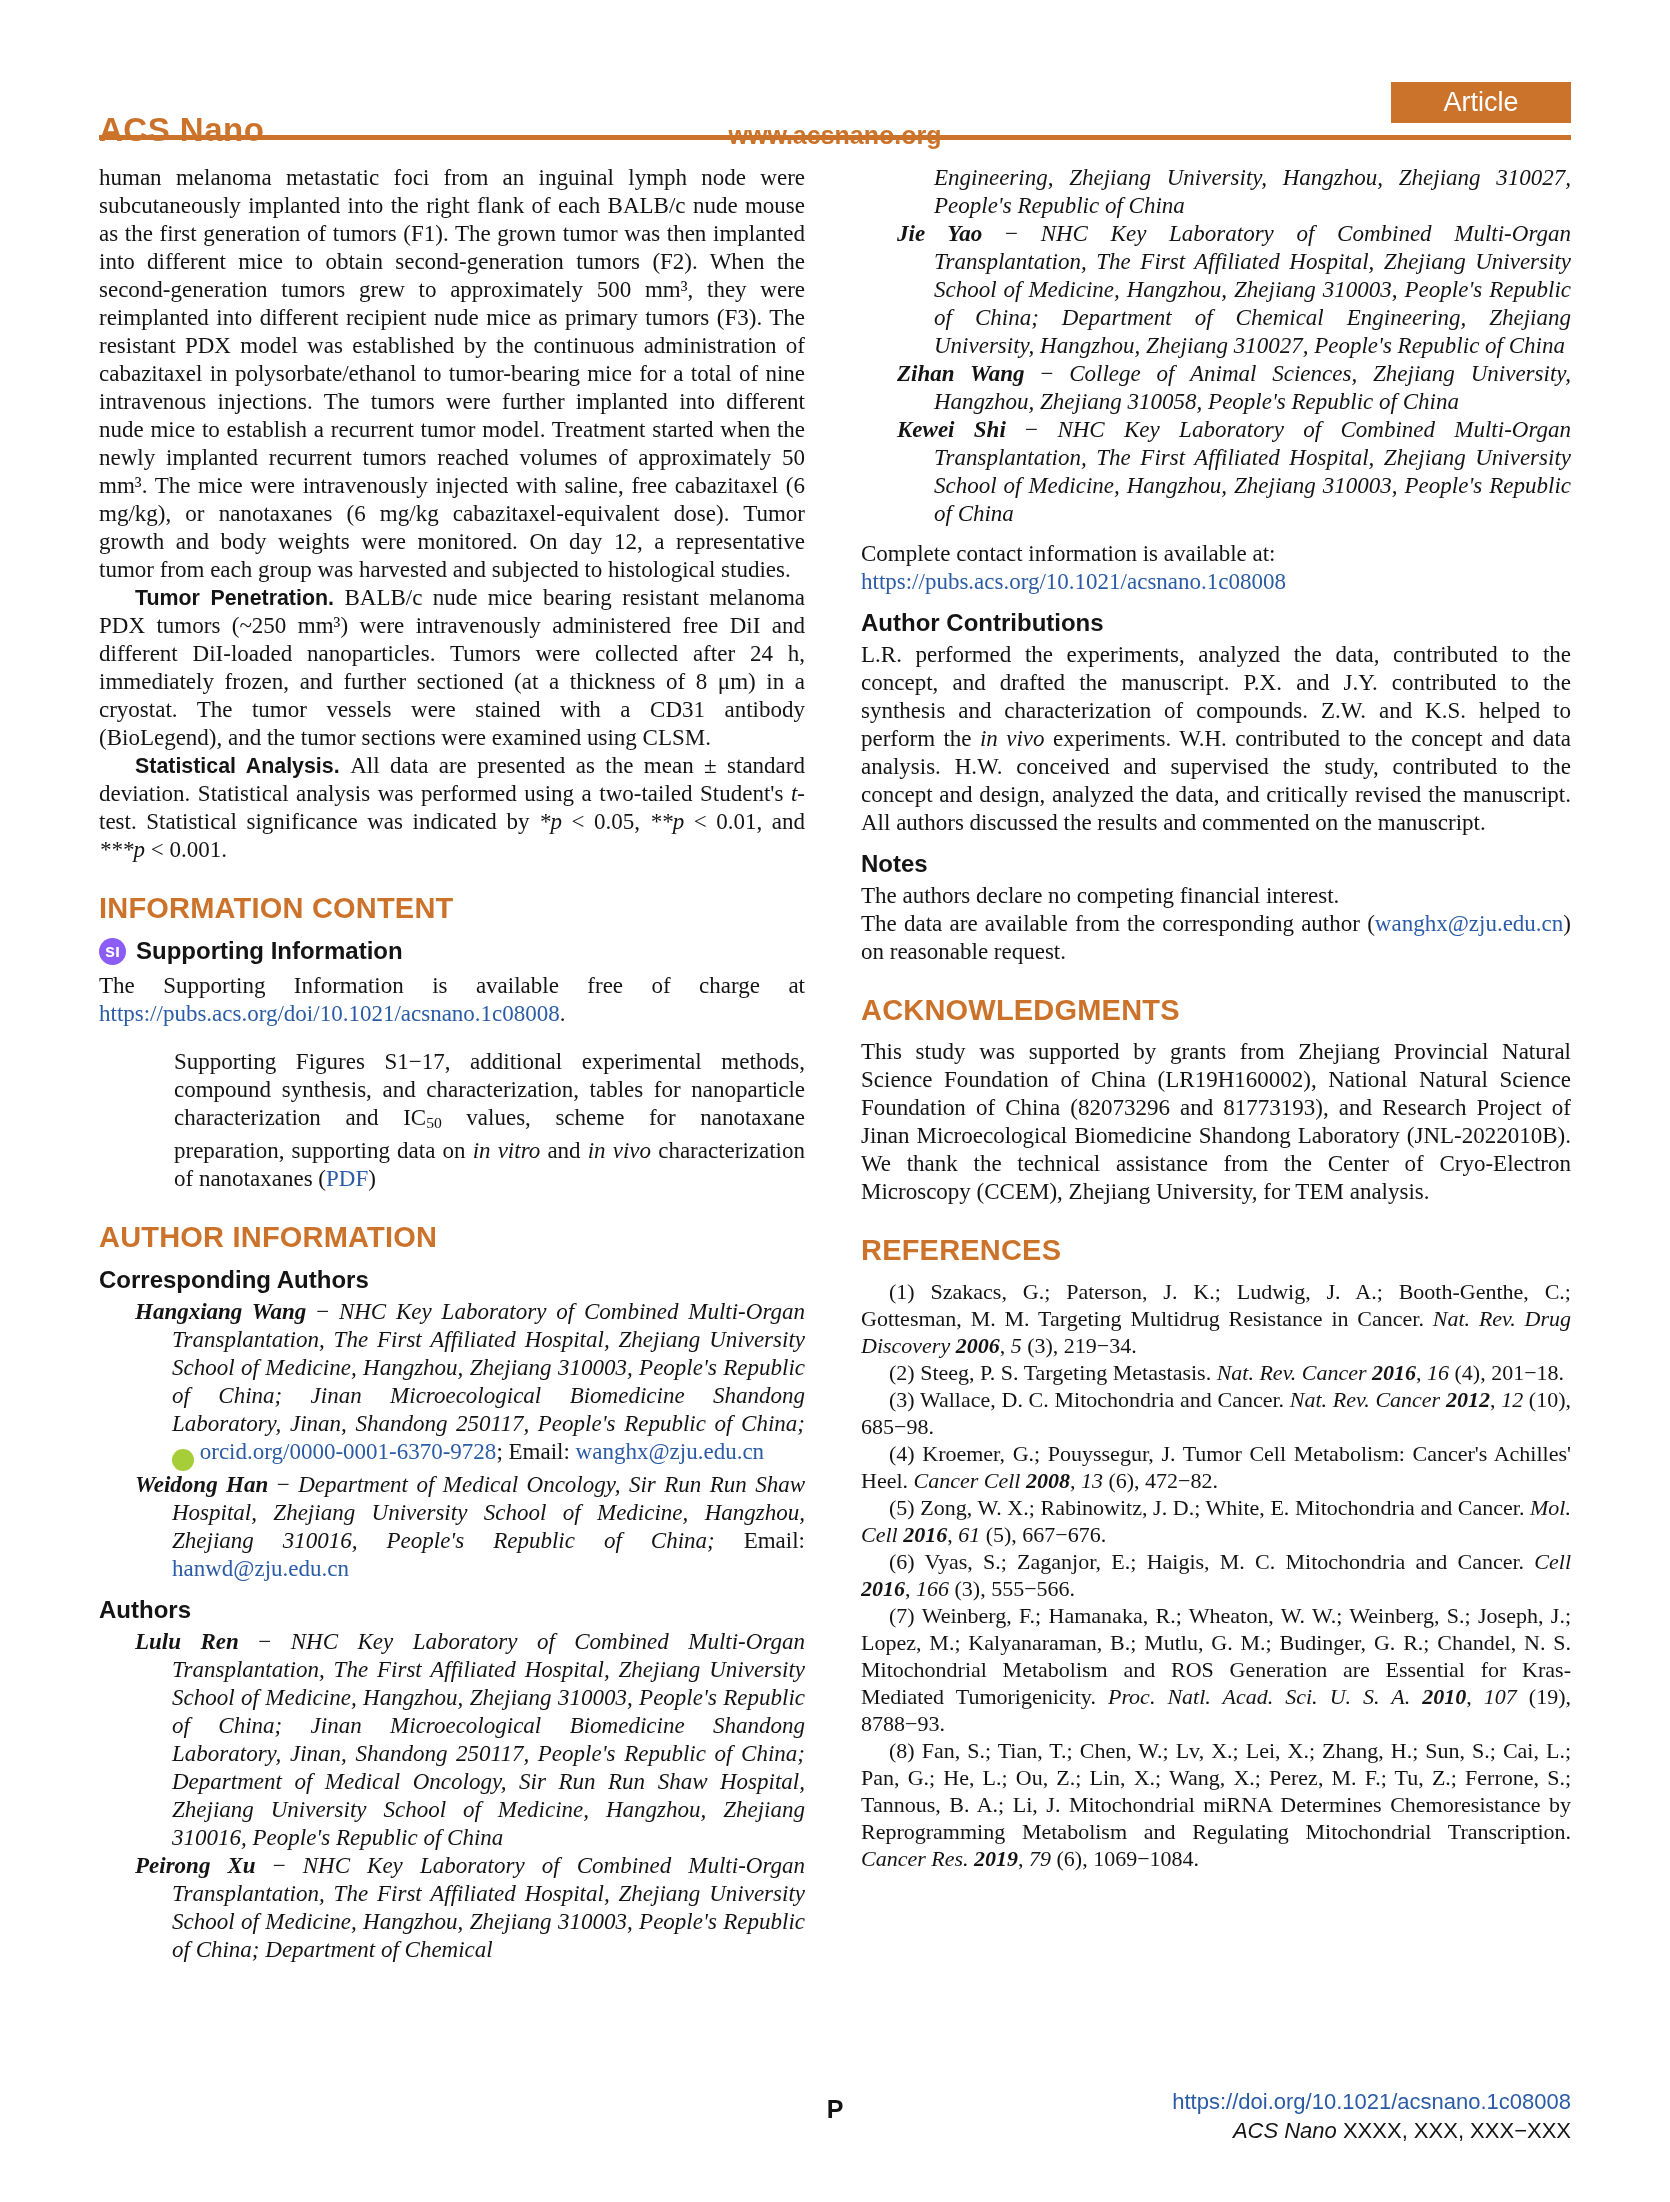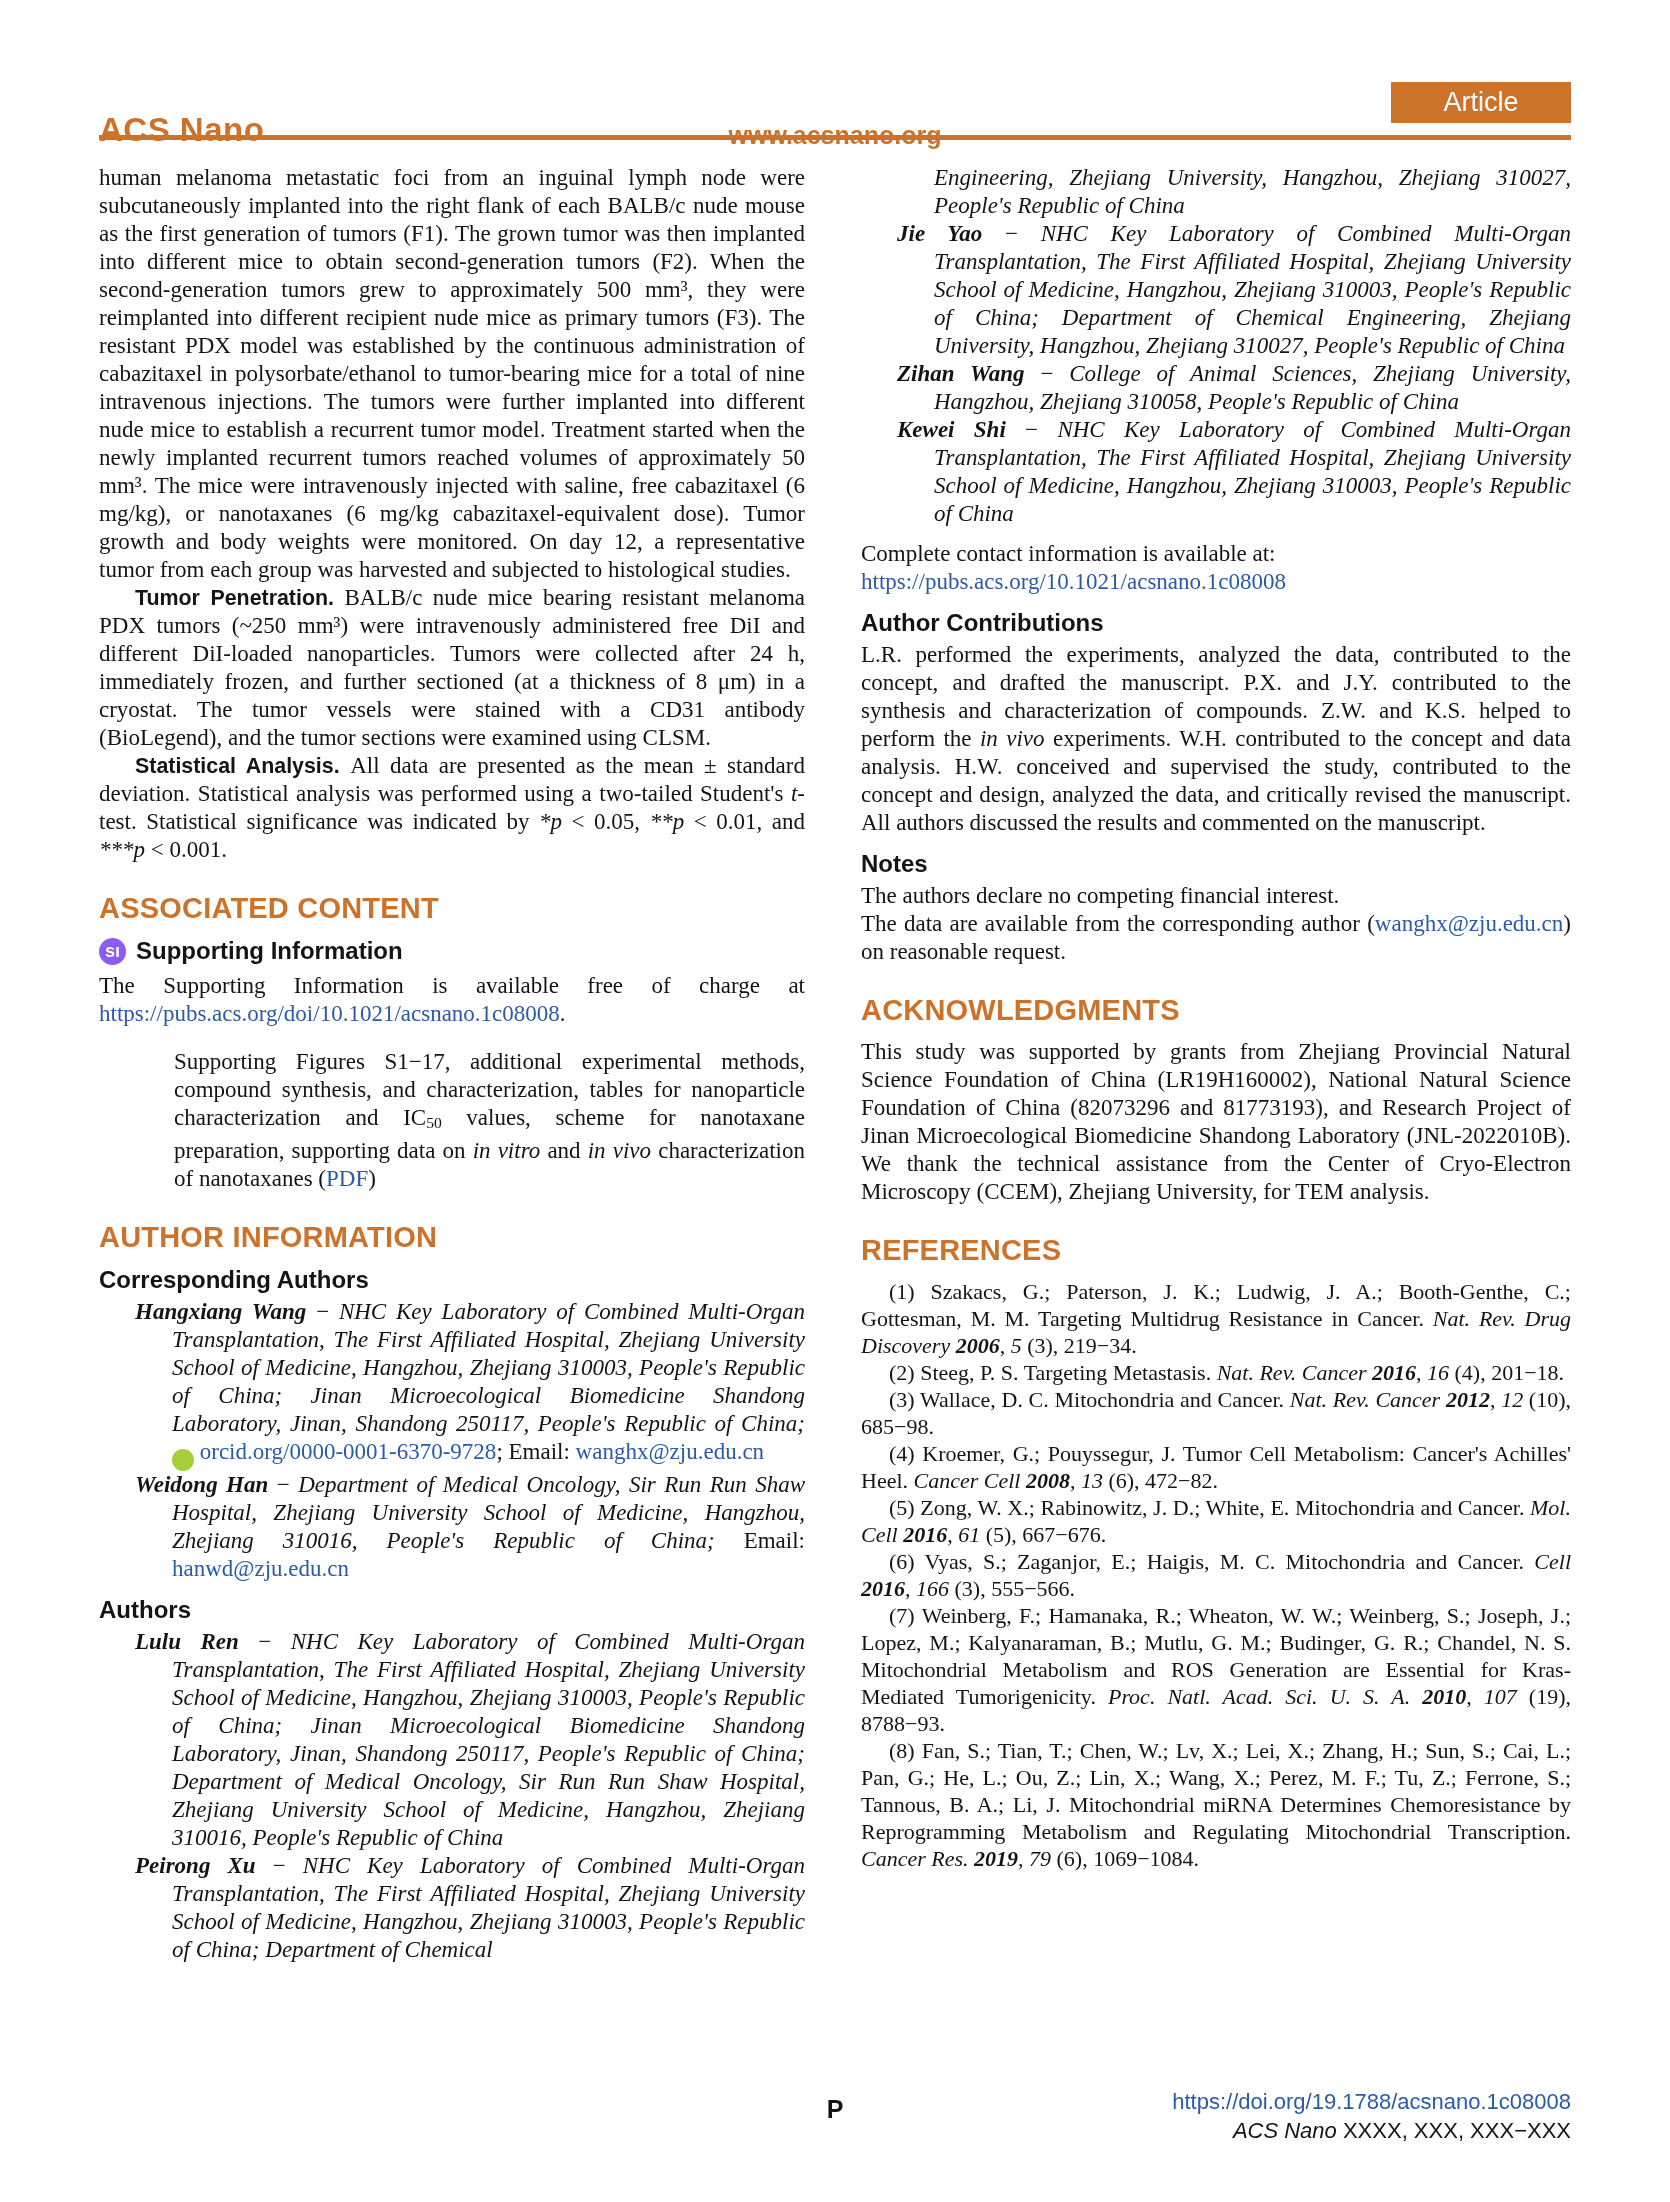--- a/index.html
+++ b/index.html
@@ -99,21 +99,21 @@
   <div class="journal-logo">ACS Nano</div>
   <div class="journal-url">www.acsnano.org</div>
   <div class="badge">Article</div>
   <div class="header-rule"></div>
 
   <div class="col col-left">
     <p class="just"><span class="run">human melanoma metastatic foci from an inguinal lymph node were subcutaneously implanted into the right flank of each BALB/c nude mouse as the first generation of tumors (F1). The grown tumor was then implanted into different mice to obtain second-generation tumors (F2). When the second-generation tumors grew to approximately 500 mm³, they were reimplanted into different recipient nude mice as primary tumors (F3). The resistant PDX model was established by the continuous administration of cabazitaxel in polysorbate/ethanol to tumor-bearing mice for a total of nine intravenous injections. The tumors were further implanted into different nude mice to establish a recurrent tumor model. Treatment started when the newly implanted recurrent tumors reached volumes of approximately 50 mm³. The mice were intravenously injected with saline, free cabazitaxel (6 mg/kg), or nanotaxanes (6 mg/kg cabazitaxel-equivalent dose). Tumor growth and body weights were monitored. On day 12, a representative tumor from each group was harvested and subjected to histological studies.</span></p>
     <p class="indent"><span class="run hb">Tumor Penetration. </span><span class="run">BALB/c nude mice bearing resistant melanoma PDX tumors (~250 mm³) were intravenously administered free DiI and different DiI-loaded nanoparticles. Tumors were collected after 24 h, immediately frozen, and further sectioned (at a thickness of 8 μm) in a cryostat. The tumor vessels were stained with a CD31 antibody (BioLegend), and the tumor sections were examined using CLSM.</span></p>
     <p class="indent"><span class="run hb">Statistical Analysis. </span><span class="run">All data are presented as the mean ± standard deviation. Statistical analysis was performed using a two-tailed Student's </span><span class="run i">t</span><span class="run">-test. Statistical significance was indicated by </span><span class="run i">*p</span><span class="run"> &lt; 0.05, </span><span class="run i">**p</span><span class="run"> &lt; 0.01, and </span><span class="run i">***p</span><span class="run"> &lt; 0.001.</span></p>
 
-    <h2 class="section">ASSOCIATED CONTENT</h2>
+    <h2 class="section">INFORMATION CONTENT</h2>
 
     <h3 class="si-head">
       <span class="si-icon">sı</span>
       <span class="si-title">Supporting Information</span>
     </h3>
     <p><span class="run">The Supporting Information is available free of charge at </span><span class="run link">https://pubs.acs.org/doi/10.1021/acsnano.1c08008</span><span class="run">.</span></p>
     <p class="si-detail"><span class="run">Supporting Figures S1−17, additional experimental methods, compound synthesis, and characterization, tables for nanoparticle characterization and IC</span><span class="run sub">50</span><span class="run"> values, scheme for nanotaxane preparation, supporting data on </span><span class="run i">in vitro</span><span class="run"> and </span><span class="run i">in vivo</span><span class="run"> characterization of nanotaxanes (</span><span class="run link">PDF</span><span class="run">)</span></p>
 
     <h2 class="section">AUTHOR INFORMATION</h2>
 
@@ -155,18 +155,18 @@
       <p><span class="run">(4) Kroemer, G.; Pouyssegur, J. Tumor Cell Metabolism: Cancer's Achilles' Heel. </span><span class="run i">Cancer Cell</span><span class="run"> </span><span class="run b">2008</span><span class="run">, </span><span class="run i">13</span><span class="run"> (6), 472−82.</span></p>
       <p><span class="run">(5) Zong, W. X.; Rabinowitz, J. D.; White, E. Mitochondria and Cancer. </span><span class="run i">Mol. Cell</span><span class="run"> </span><span class="run b">2016</span><span class="run">, </span><span class="run i">61</span><span class="run"> (5), 667−676.</span></p>
       <p><span class="run">(6) Vyas, S.; Zaganjor, E.; Haigis, M. C. Mitochondria and Cancer. </span><span class="run i">Cell</span><span class="run"> </span><span class="run b">2016</span><span class="run">, </span><span class="run i">166</span><span class="run"> (3), 555−566.</span></p>
       <p><span class="run">(7) Weinberg, F.; Hamanaka, R.; Wheaton, W. W.; Weinberg, S.; Joseph, J.; Lopez, M.; Kalyanaraman, B.; Mutlu, G. M.; Budinger, G. R.; Chandel, N. S. Mitochondrial Metabolism and ROS Generation are Essential for Kras-Mediated Tumorigenicity. </span><span class="run i">Proc. Natl. Acad. Sci. U. S. A.</span><span class="run"> </span><span class="run b">2010</span><span class="run">, </span><span class="run i">107</span><span class="run"> (19), 8788−93.</span></p>
       <p><span class="run">(8) Fan, S.; Tian, T.; Chen, W.; Lv, X.; Lei, X.; Zhang, H.; Sun, S.; Cai, L.; Pan, G.; He, L.; Ou, Z.; Lin, X.; Wang, X.; Perez, M. F.; Tu, Z.; Ferrone, S.; Tannous, B. A.; Li, J. Mitochondrial miRNA Determines Chemoresistance by Reprogramming Metabolism and Regulating Mitochondrial Transcription. </span><span class="run i">Cancer Res.</span><span class="run"> </span><span class="run b">2019</span><span class="run">, </span><span class="run i">79</span><span class="run"> (6), 1069−1084.</span></p>
     </div>
   </div>
 
   <div class="page-number">P</div>
   <div class="footer-right">
-    <p><span class="run link">https://doi.org/19.1788/acsnano.1c08008</span></p>
+    <p><span class="run link">https://doi.org/10.1021/acsnano.1c08008</span></p>
     <p><span class="run i">ACS Nano</span><span class="run"> XXXX, XXX, XXX−XXX</span></p>
   </div>
 
 </div>
 
 
 </body></html>

